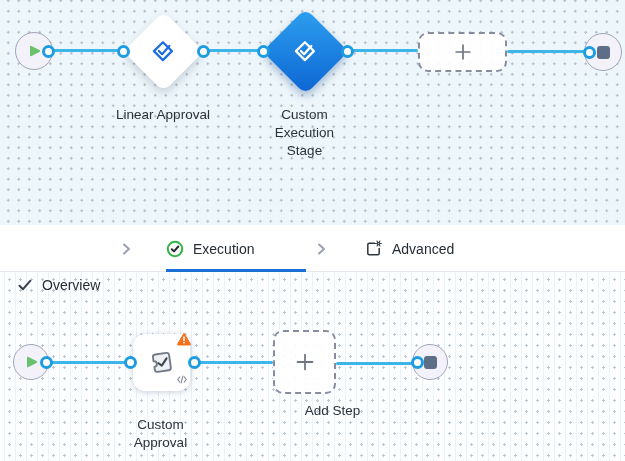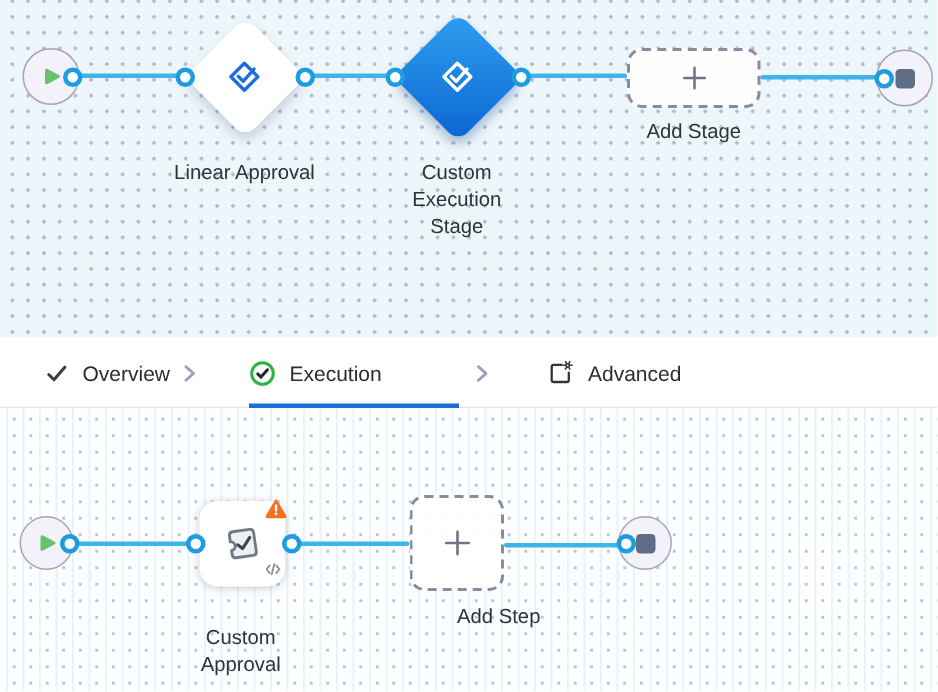--- a/index.html
+++ b/index.html
@@ -109,37 +109,36 @@
   </div>
   <div class="node-label" style="left:256px;top:106px;width:97px;">Custom Execution Stage</div>
 
   <div class="add-box" style="left:418px;top:32px;width:89px;height:40px;">
     <span>
       <svg width="20" height="20" viewBox="0 0 20 20" fill="none" stroke="#71757f" stroke-width="1.7" stroke-linecap="round">
           <path d="M10 3.2 V16.8 M3.2 10 H16.8"></path>
         </svg>
     </span>
   </div>
-  <div class="node-label" style="left:418px;top:79px;width:89px;">Add Stage</div>
 
   <div class="terminal" style="left:584px;top:33px;width:38px;height:38px;">
     <span class="end-square"></span>
   </div>
 
   <div class="port" style="left:41.5px;top:44.5px;"></div>
   <div class="port" style="left:116.5px;top:44.5px;"></div>
   <div class="port" style="left:196.5px;top:44.5px;"></div>
   <div class="port" style="left:256.5px;top:44.5px;"></div>
   <div class="port" style="left:340.5px;top:44.5px;"></div>
   <div class="port" style="left:582.5px;top:45.5px;"></div>
 </div>
 
 <div class="tab-bar">
 
-  <div class="tab" style="left:30px;">
+  <div class="tab" style="left:17px;margin-top:36px;">
     <span>
       <svg width="16" height="16" viewBox="0 0 16 16" fill="none" stroke="#383f47" stroke-width="2" stroke-linecap="round" stroke-linejoin="round">
           <path d="M2.5 8.7 L6 12.2 L13.2 3.8"></path>
         </svg>
     </span>
     <span class="gap"></span>
     <span>Overview</span>
   </div>
 
   <div class="tab-chevron" style="left:118px;">

